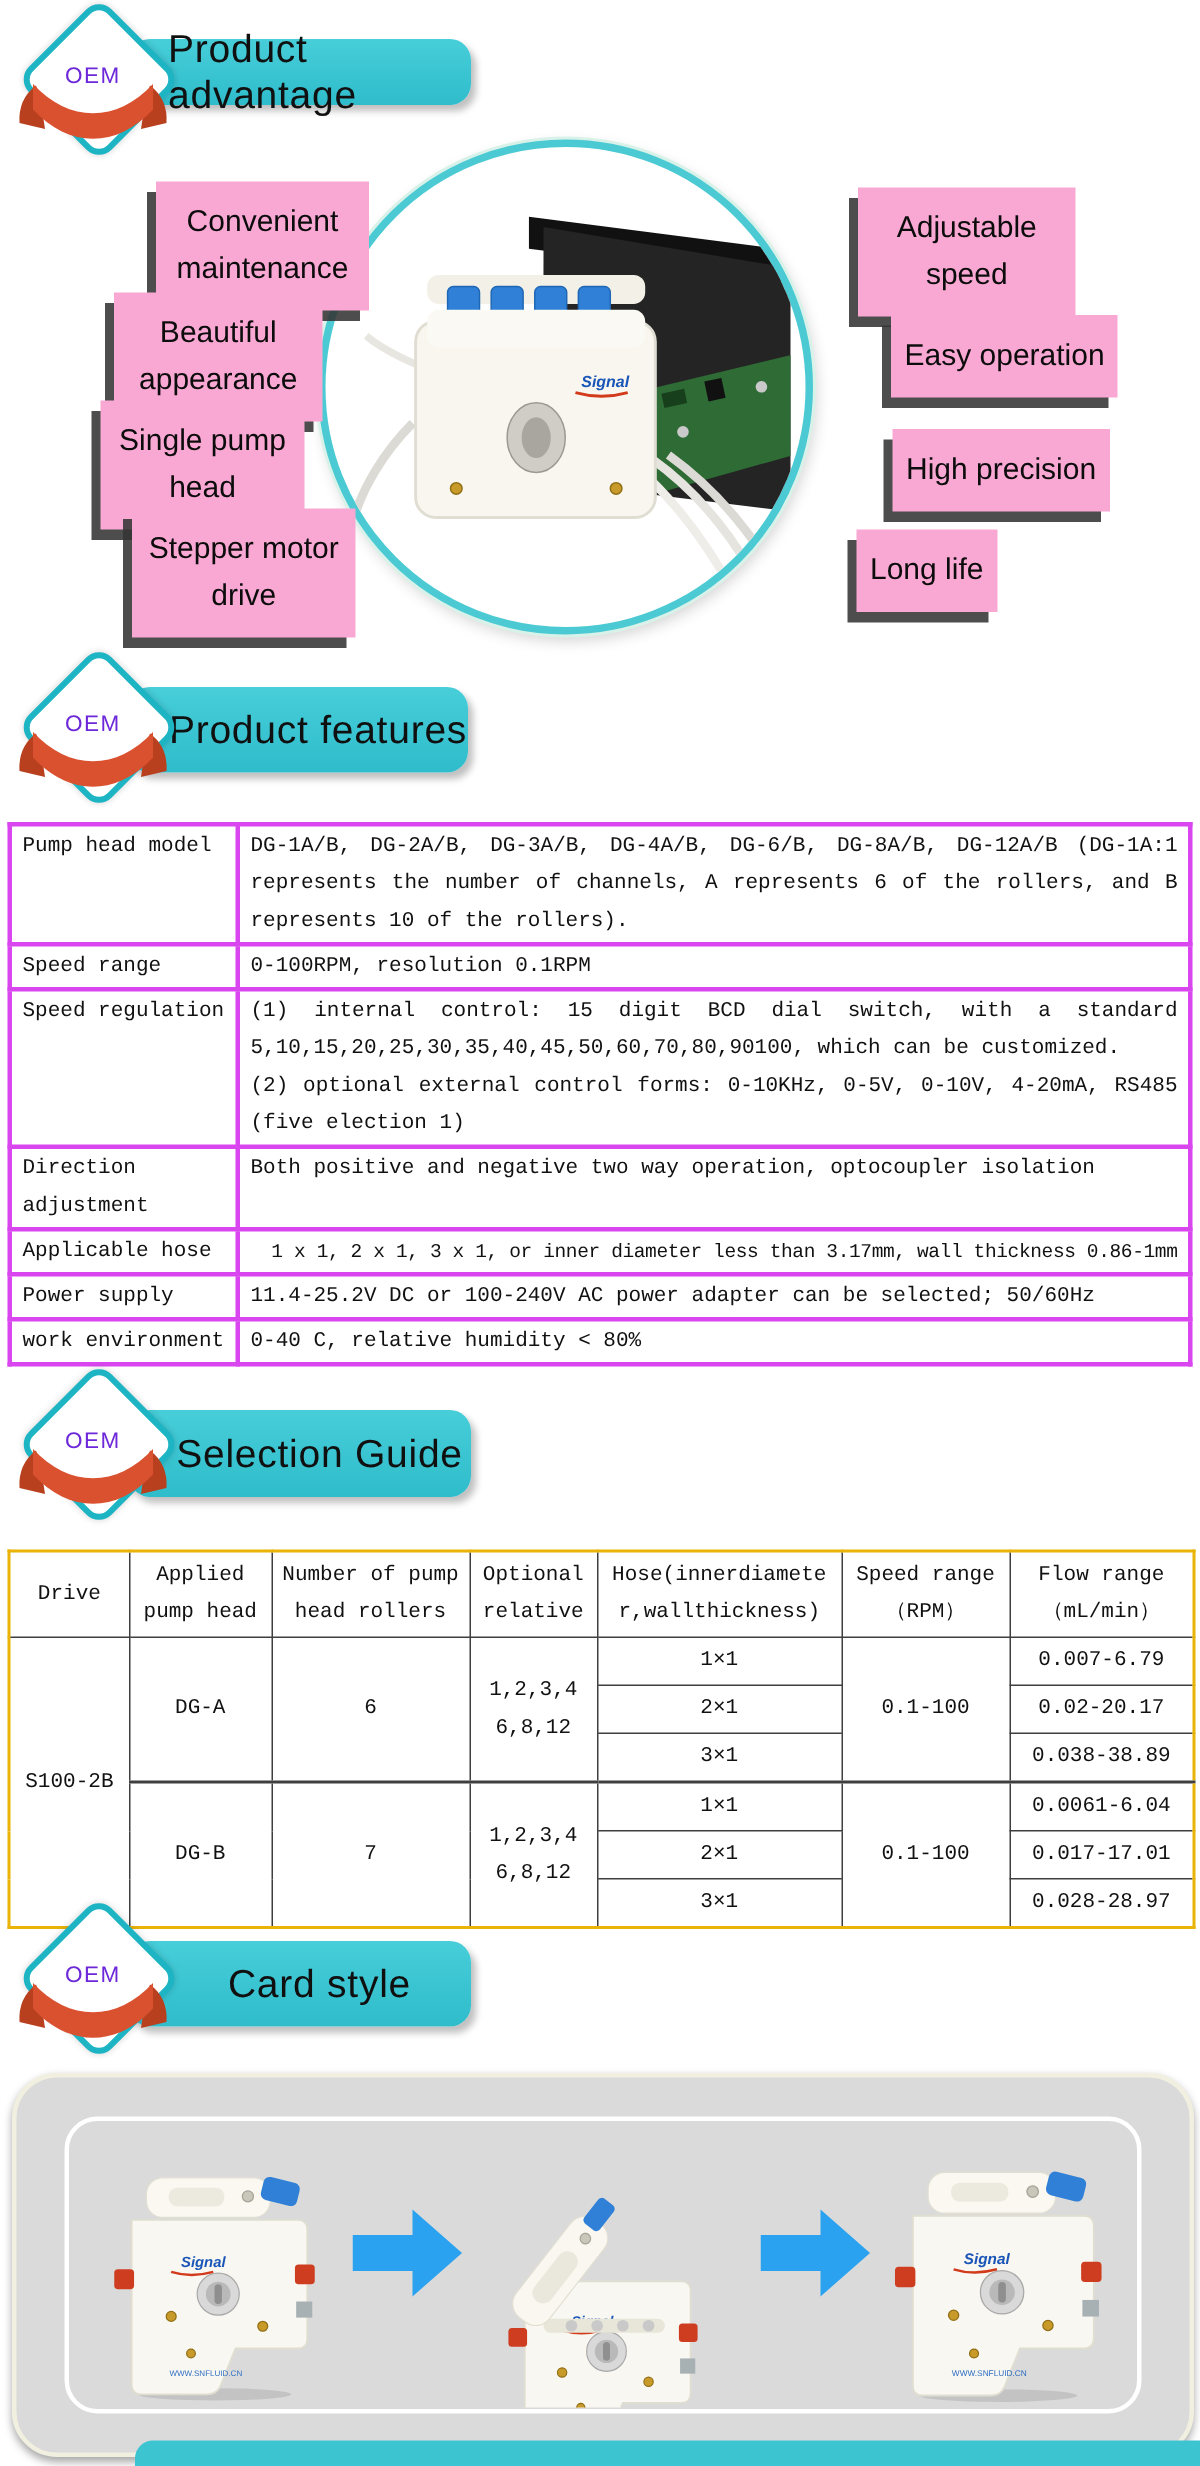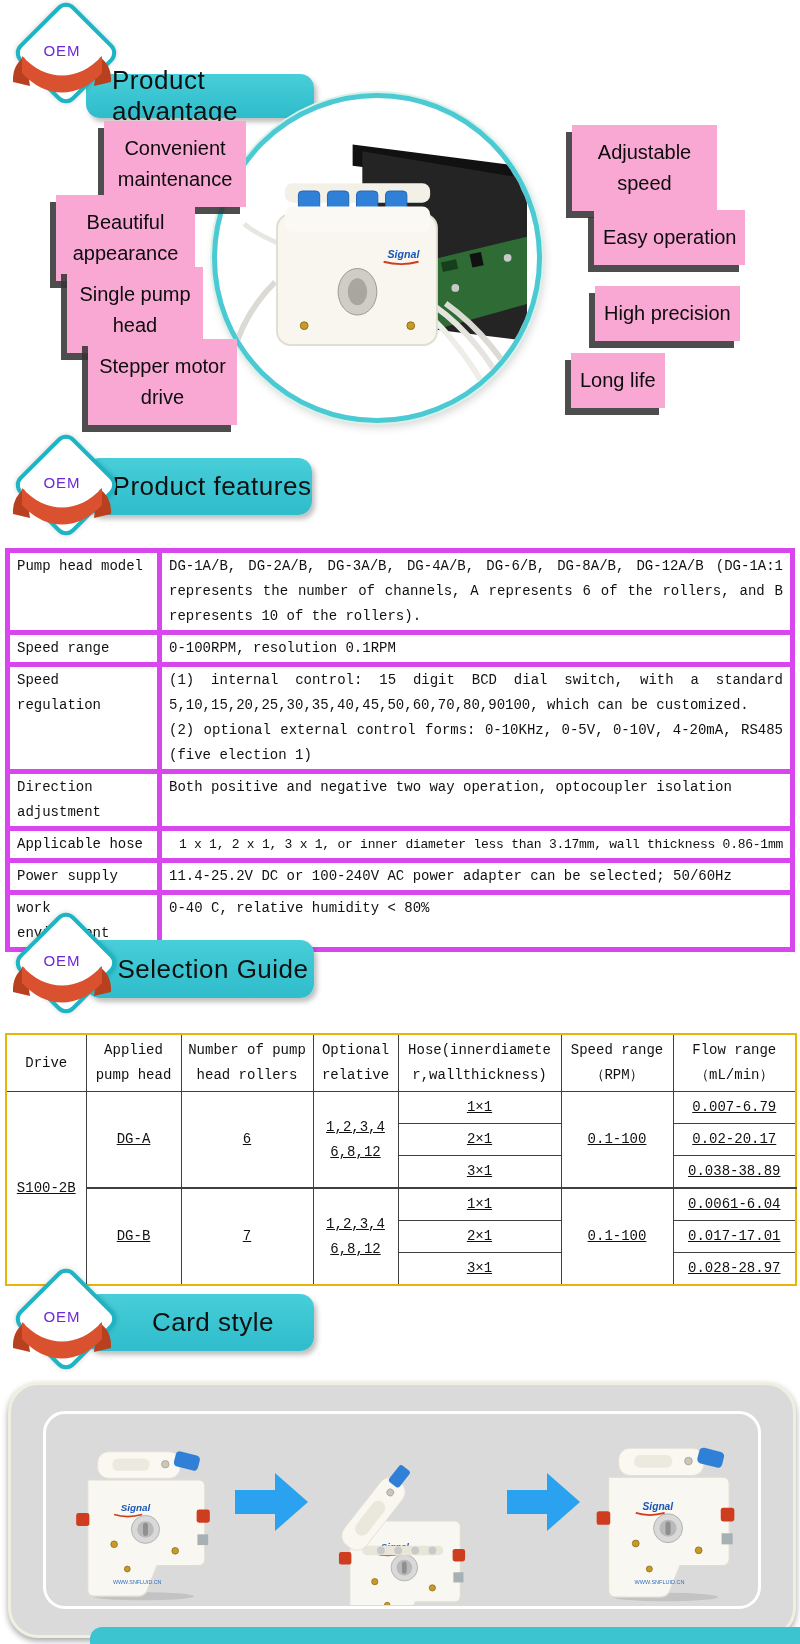--- a/index.html
+++ b/index.html
@@ -30,30 +30,30 @@
 
   
   .photo-circle{position:absolute;left:212px;top:93px;width:320px;height:320px;
        border-radius:50%;background:#fff;border:5px solid #4ccad4;
        box-shadow:0 0 0 2px #d9f2e9,2px 4px 10px rgba(0,0,0,.18);overflow:hidden;}
 
   
   table{border-collapse:collapse;table-layout:fixed;
         font-family:"Liberation Mono","DejaVu Sans Mono",monospace;color:#111;}
   .spec{position:absolute;left:5px;top:548px;width:790px;font-size:14px;}
-  .spec td{border:5px solid #d946ef;line-height:25px;padding:1px 7px;vertical-align:top;}
+  .spec td{border:3px solid #d946ef;line-height:25px;padding:1px 7px;vertical-align:top;}
   .spec{border:2px solid #3f3f3f;}
   .spec td.val{white-space:pre-line;text-align:justify;}
   .spec td.val.tight{font-size:13px;letter-spacing:-.25px;white-space:nowrap;text-align:right;}
 
   .sel{position:absolute;left:5px;top:1033px;width:790px;font-size:14px;border:2px solid #eab308;}
   .sel th,.sel td{border:1px solid #3f3f3f;line-height:25px;padding:1px 6px;
        text-align:center;vertical-align:middle;font-weight:normal;}
   .sel th{height:54px;}
-  .sel td{height:29px;text-decoration:underline;}
+  .sel td{height:29px;}
   .sel th.brk{word-break:break-all;}
   .sel tr.g2 td{border-top:2px solid #3f3f3f;}
 
   
   .card-panel{position:absolute;left:8px;top:1382px;width:782px;height:250px;
        background:#dadada;border-radius:30px;border:3px solid #f1f0e0;
        box-shadow:0 3px 6px rgba(0,0,0,.35);}
   .card-inner{position:absolute;left:32px;right:32px;top:26px;bottom:26px;
        border:3px solid #fff;border-radius:22px;}
   .arrow{position:absolute;width:75px;height:62px;}
@@ -98,21 +98,21 @@
         <rect x="50" y="21" width="52" height="18" rx="9" fill="#eae8dc"></rect>
         <circle cx="118" cy="30" r="4.5" fill="#c9c6ba" stroke="#a5a296"></circle>
         <rect x="128" y="18" width="27" height="17" rx="4" fill="#2f80d6"></rect>
       </g>
     </symbol>
   </defs>
 </svg>
 
 <div class="page abs" style="left:0;top:0;width:800px;height:1644px;">
 
-  <div class="bar" style="left:86px;top:26px;width:228px;height:44px;margin-top:48px;">
+  <div class="bar" style="left:86px;top:26px;width:228px;height:44px;">
     <span class="bar-title">Product advantage</span>
   </div>
   <div class="badge" style="left:10px;top:6px;">
     <div class="diamond"></div>
     <svg class="ribbon" viewBox="0 0 104 48">
       <path d="M14,1 Q2,10 3,26 L20,30 L17,10 Z" fill="#b8401f"></path>
       <path d="M90,1 Q102,10 101,26 L84,30 L87,10 Z" fill="#b8401f"></path>
       <path d="M12,0 C36,26 68,26 92,0 L92,17 C68,43 36,43 12,17 Z" fill="#d9512f"></path>
     </svg>
     <div class="oem-text">OEM</div>
@@ -142,21 +142,21 @@
       <ellipse cx="145" cy="200" rx="20" ry="24" fill="#cfcdc6" stroke="#9a988f"></ellipse>
       <ellipse cx="145" cy="200" rx="10" ry="14" fill="#a8a69e"></ellipse>
       <circle cx="90" cy="235" r="4" fill="#c79a2a" stroke="#916f14"></circle>
       <circle cx="200" cy="235" r="4" fill="#c79a2a" stroke="#916f14"></circle>
       <text x="176" y="165" font-size="11" font-style="italic" font-weight="bold" fill="#1a55b8">Signal</text>
       <path d="M172,169 Q190,174 208,169" stroke="#d23a1c" stroke-width="2" fill="none"></path>
     </svg>
   </div>
 
   <div class="plabel" style="left:104px;top:121px;width:124px;">Convenient maintenance</div>
-  <div class="plabel" style="left:56px;top:195px;width:121px;">Beautiful appearance</div>
+  <div class="plabel" style="left:76px;top:195px;width:121px;">Beautiful appearance</div>
   <div class="plabel" style="left:67px;top:267px;width:118px;">Single pump head</div>
   <div class="plabel" style="left:88px;top:339px;width:131px;">Stepper motor drive</div>
   <div class="plabel" style="left:572px;top:125px;width:127px;">Adjustable speed</div>
   <div class="plabel nw" style="left:594px;top:210px;">Easy operation</div>
   <div class="plabel nw" style="left:595px;top:286px;">High precision</div>
   <div class="plabel nw" style="left:571px;top:353px;">Long life</div>
 
   <div class="bar" style="left:86px;top:458px;width:226px;height:57px;">
     <span class="bar-title">Product features</span>
   </div>

